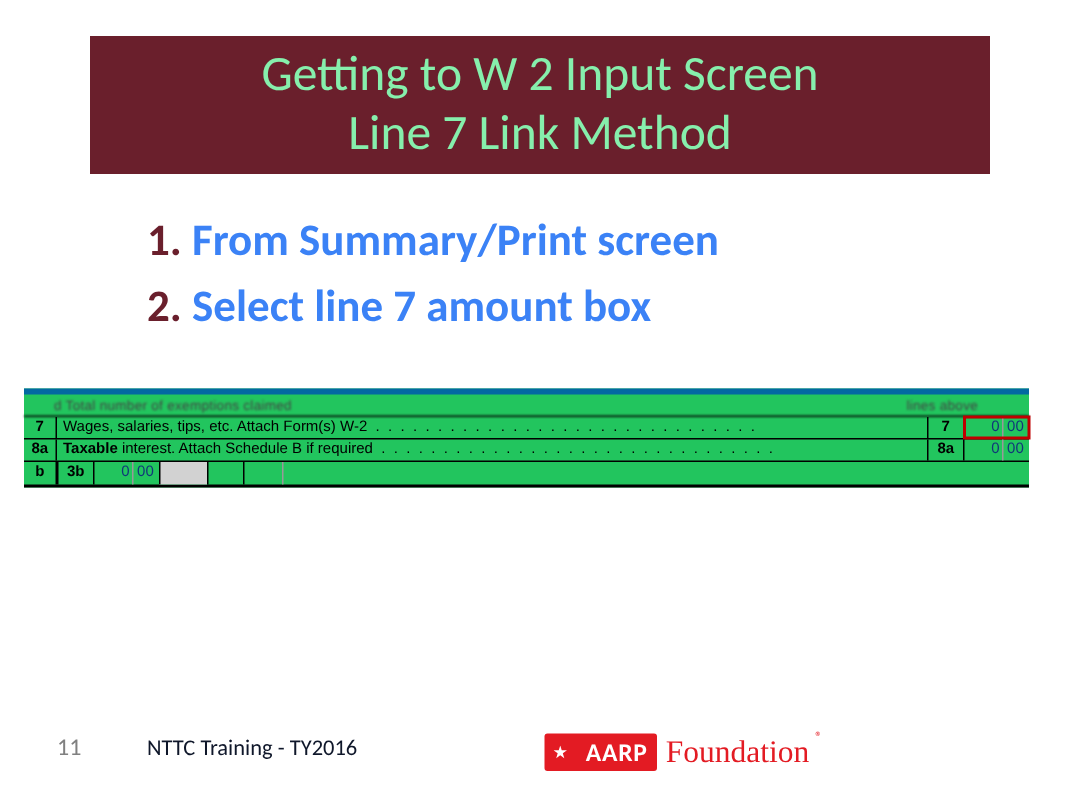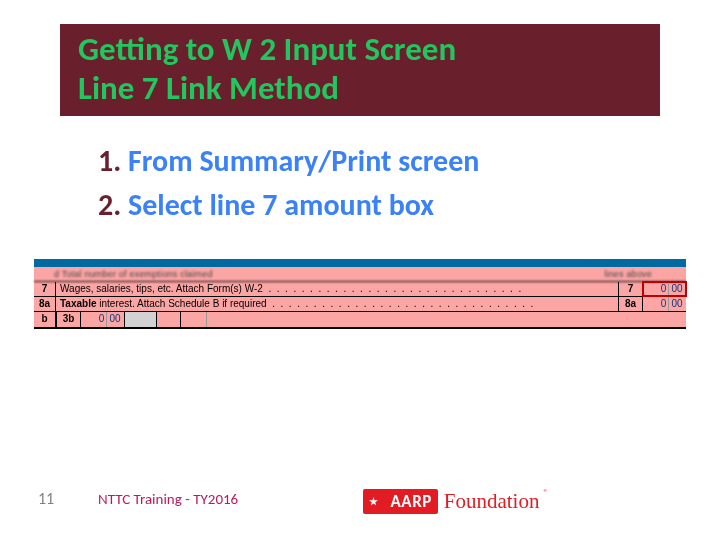--- a/index.html
+++ b/index.html
@@ -8,26 +8,27 @@
     width: 720px;
     height: 540px;
     background: #fff;
     font-family: Calibri, Arial, sans-serif;
     color: #000;
     position: relative;
     overflow: hidden;
   }
   .title-bar {
     background: #6a1f2c;
-    color: #22c55e;
+    color: #86efac;
     padding: 6px 18px 8px 18px;
     margin: 24px 60px 0 60px;
     font-size: 33px;
-    font-weight: 700;
+    font-weight: 400;
     line-height: 1.18;
+    text-align: center;
   }
   .list-area {
     margin: 26px 60px 0 92px;
   }
   ol.steps {
     margin: 0;
     padding: 0 0 0 36px;
     list-style: decimal;
   }
   ol.steps li {
@@ -35,27 +36,27 @@
     font-weight: 700;
     color: #3b82f6;
     margin-bottom: 6px;
     line-height: 1.28;
   }
   ol.steps li::marker {
     color: #6a1f2c;
     font-weight: 700;
   }
   .form-figure {
-    margin: 34px 34px 0 34px;
-    border-top: 8px solid #0369a1;
+    margin: 34px 34px 0 16px;
+    border-top: 4px solid #0369a1;
     border-bottom: 2px solid #000;
     font-family: Arial, sans-serif;
     font-size: 10px;
     position: relative;
-    background: #fca5a5;
+    background: #22c55e;
   }
   .blur-row {
     height: 15px;
     border-bottom: 1px solid #000;
     font-size: 9px;
     color: #444;
     display: flex;
     align-items: center;
     padding-left: 20px;
     filter: blur(0.8px);
@@ -144,21 +145,21 @@
     left: 38px;
     bottom: 4px;
     font-size: 16px;
     color: #808080;
   }
   .footer-text {
     position: absolute;
     left: 98px;
     bottom: 4px;
     font-size: 15px;
-    color: #be185d;
+    color: #0f172a;
   }
   .logo-wrap {
     position: absolute;
     right: 36px;
     bottom: -2px;
     display: flex;
     align-items: center;
     gap: 6px;
   }
   .aarp-box {

